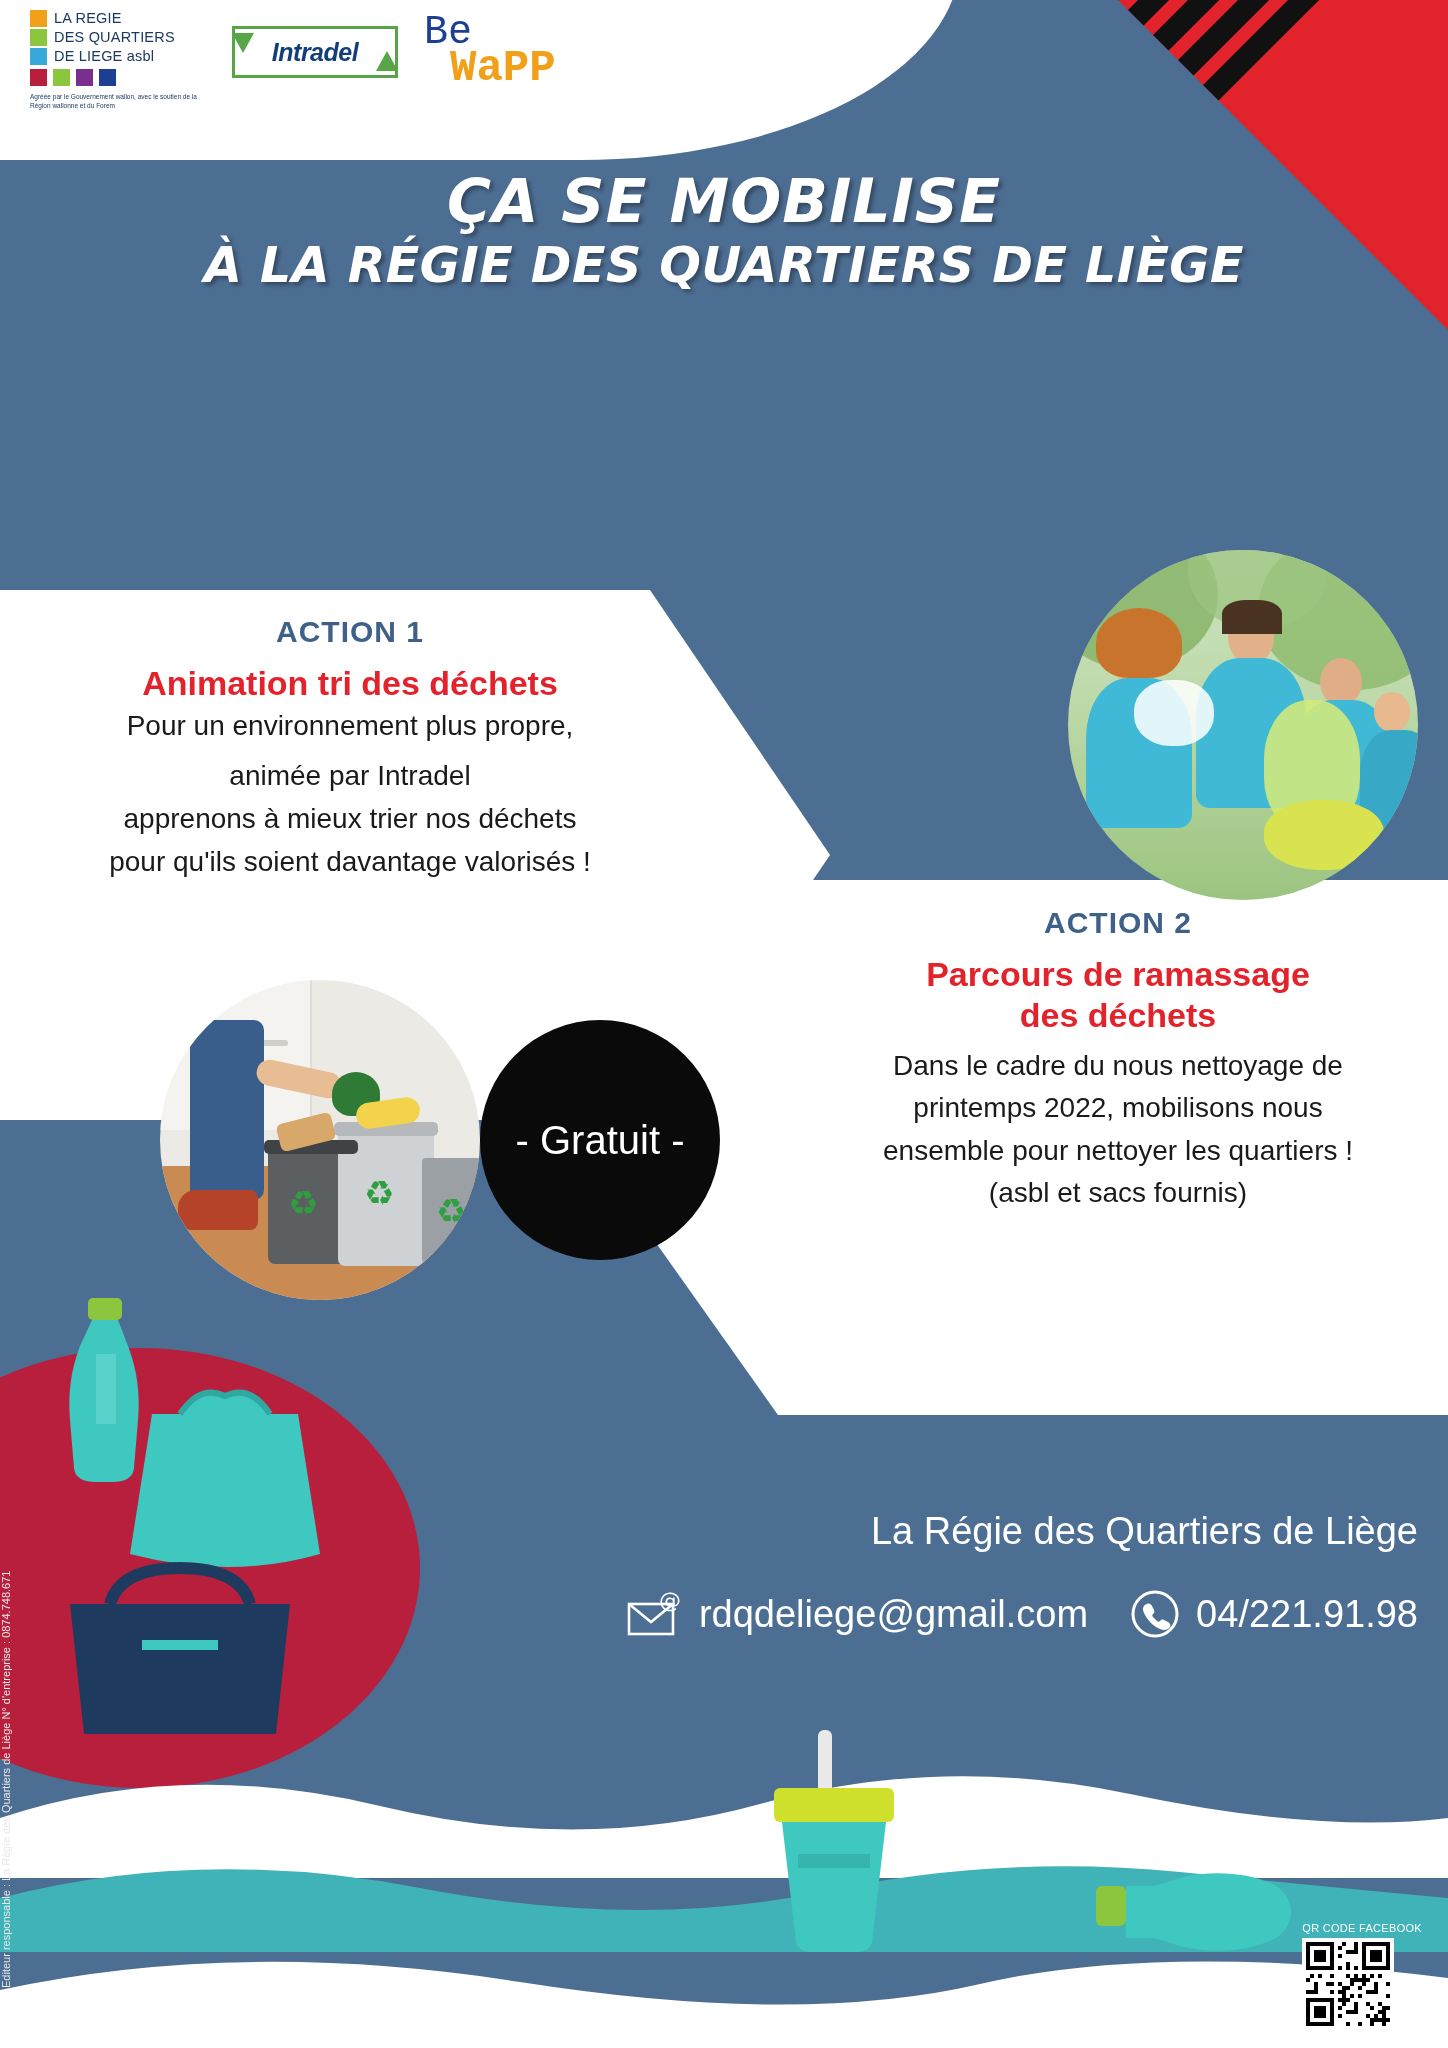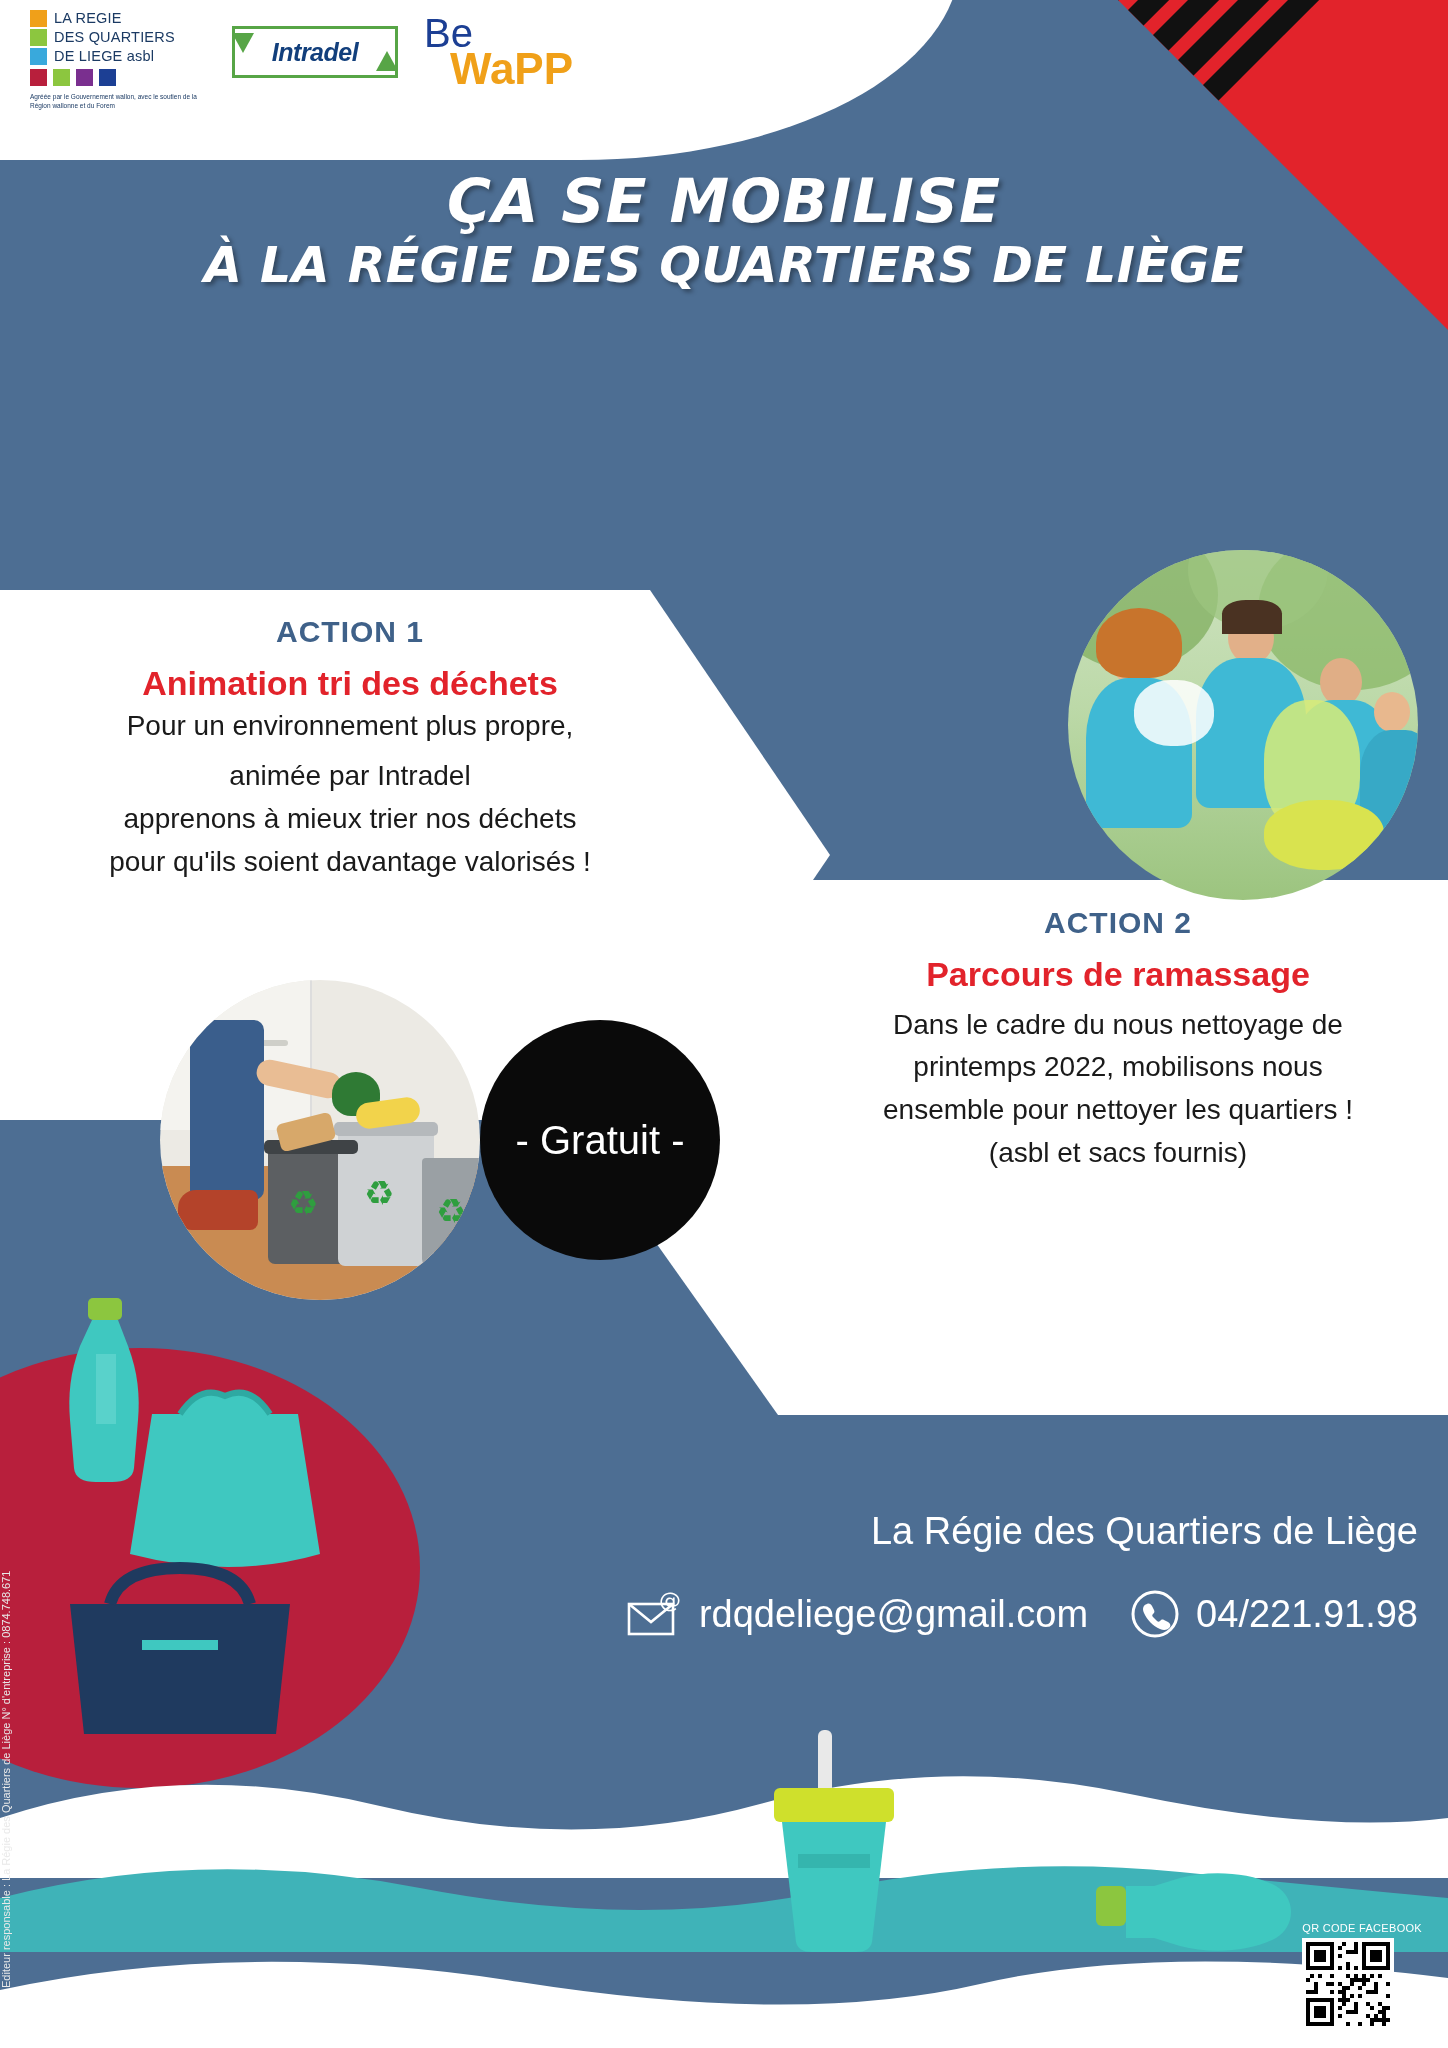--- a/index.html
+++ b/index.html
@@ -46,21 +46,21 @@
   .logo-intradel{
     margin-left:22px;margin-top:16px;position:relative;
     width:160px;height:46px;border:3px solid #57a546;background:#fff;
     display:flex;align-items:center;justify-content:center;
   }
   .logo-intradel .word{font-family:"Liberation Sans",sans-serif;font-weight:bold;font-style:italic;font-size:25px;color:#123f7c;letter-spacing:-.5px;}
   .arrow-dn,.arrow-up{position:absolute;width:0;height:0;}
   .arrow-dn{left:-3px;top:4px;border-left:11px solid transparent;border-right:11px solid transparent;border-top:20px solid #57a546;}
   .arrow-up{right:-3px;bottom:4px;border-left:11px solid transparent;border-right:11px solid transparent;border-bottom:20px solid #57a546;}
 
-  .logo-bewapp{margin-left:26px;margin-top:4px;font-family:Liberation Sans, sans-serif;line-height:.95;}
+  .logo-bewapp{margin-left:26px;margin-top:4px;font-family:Liberation Mono, monospace;line-height:.95;}
   .logo-bewapp .be{font-size:40px;color:#1c3f94;font-weight:400;}
   .logo-bewapp .wapp{font-size:44px;font-weight:bold;color:#f0a019;margin-left:26px;display:block;margin-top:-4px;}
 
   .logo-fdl{position:absolute;left:150px;top:78px;display:flex;align-items:center;gap:6px;}
   .fdl-house{width:42px;height:40px;background:#e2232b;position:relative;border-radius:2px;}
   .fdl-house:before{content:"";position:absolute;left:-4px;top:-12px;width:0;height:0;border-left:25px solid transparent;border-right:25px solid transparent;border-bottom:16px solid #e2232b;}
   .fdl-house .win{position:absolute;background:#fff;}
   .fdl-house .w1{left:6px;top:7px;width:11px;height:12px;}
   .fdl-house .w2{left:24px;top:7px;width:11px;height:12px;}
   .fdl-house .w3{left:15px;top:24px;width:12px;height:16px;}
@@ -221,20 +221,21 @@
       <div class="ac-body">animée par Intradel</div>
       <div class="ac-body" style="margin-top:2px">apprenons à mieux trier nos déchets</div>
       <div class="ac-body" style="margin-top:2px">pour qu'ils soient davantage valorisés !</div>
     </div>
   </div>
 
   <div class="panel2">
     <div class="panel2-inner">
       <div class="ac-label">ACTION 2</div>
       <div class="ac-title">Parcours de ramassage</div>
+      <div class="ac-title" style="margin-top:0">des déchets</div>
       <div class="ac-body">Dans le cadre du nous nettoyage de</div>
       <div class="ac-body" style="margin-top:2px">printemps 2022, mobilisons nous</div>
       <div class="ac-body" style="margin-top:2px">ensemble pour nettoyer les quartiers !</div>
       <div class="ac-body" style="margin-top:2px">(asbl et sacs fournis)</div>
     </div>
   </div>
 
   <div class="photo photo-top">
     <div class="p-sky"></div>
     <div class="p-tree" style="left:-20px;top:-30px;width:170px;height:150px;background:#7fae5d"></div>

